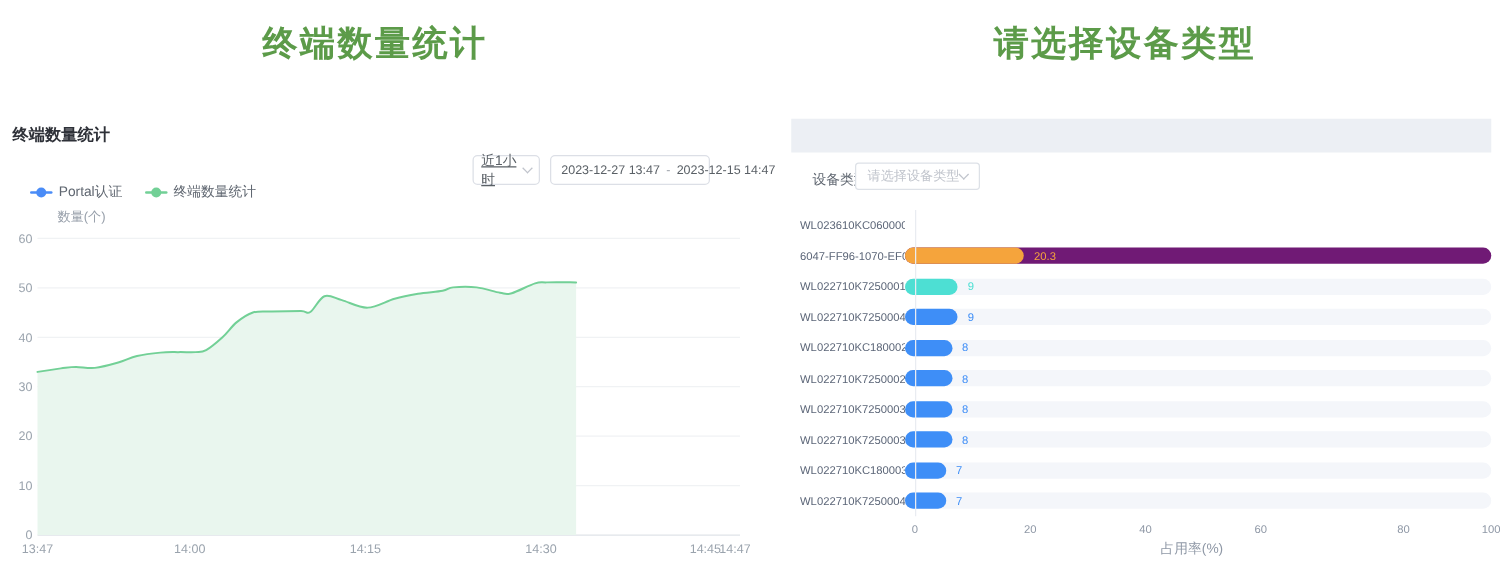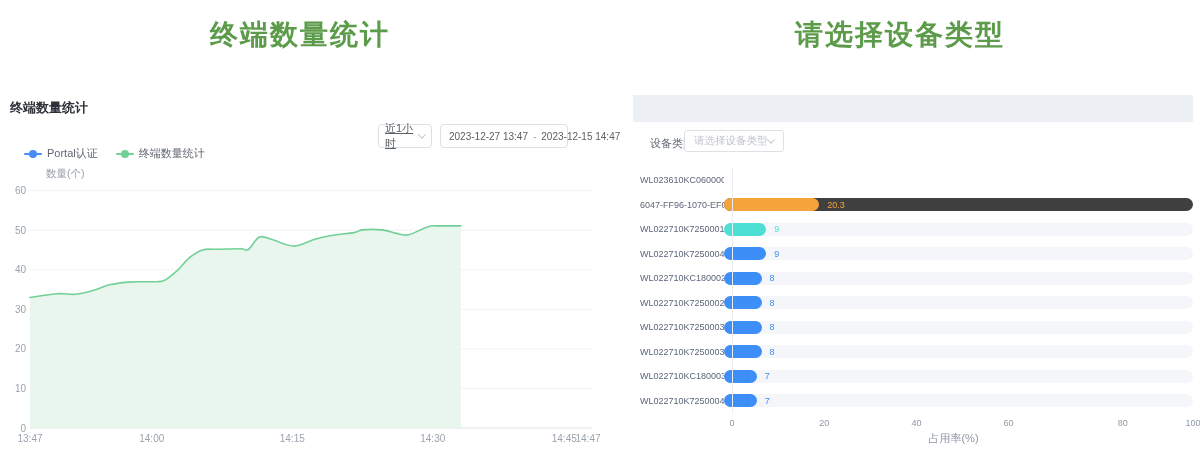--- a/index.html
+++ b/index.html
@@ -165,21 +165,21 @@
   <span>请选择设备类型</span>
   <span class="chevron"></span>
 </div>
 
 <div class="bars" id="bars">
     <div class="bar-row">
       <div class="bar-label">WL023610KC06000043</div>
     </div>
     <div class="bar-row">
       <div class="bar-label">6047-FF96-1070-EF0A</div>
-      <div class="bar-track" style="background: #404040;">
+      <div class="bar-track" style="background: #701a75;">
         <div class="bar-fill" style="width: 20.3%; background: rgb(245, 164, 60);"></div>
         <span class="bar-value" style="left: calc(20.3% + 8px); color: rgb(245, 164, 60);">20.3</span>
       </div>
     </div>
     <div class="bar-row">
       <div class="bar-label">WL022710K725000102</div>
       <div class="bar-track" style="background: rgb(244, 246, 250);">
         <div class="bar-fill" style="width: 9%; background: rgb(77, 223, 211);"></div>
         <span class="bar-value" style="left: calc(9% + 8px); color: rgb(77, 223, 211);">9</span>
       </div>

